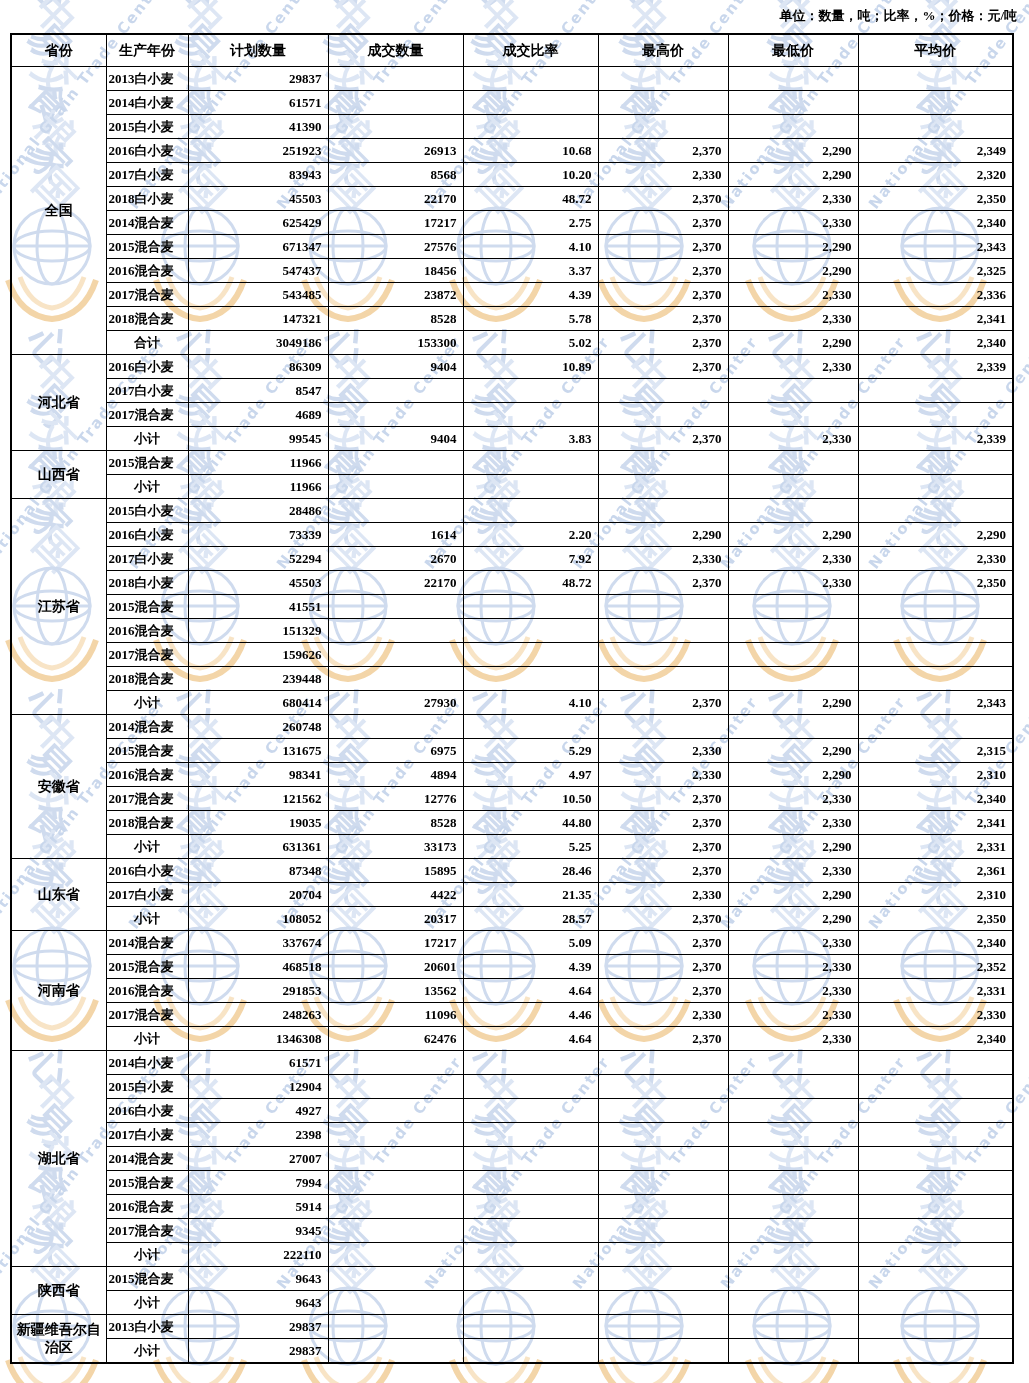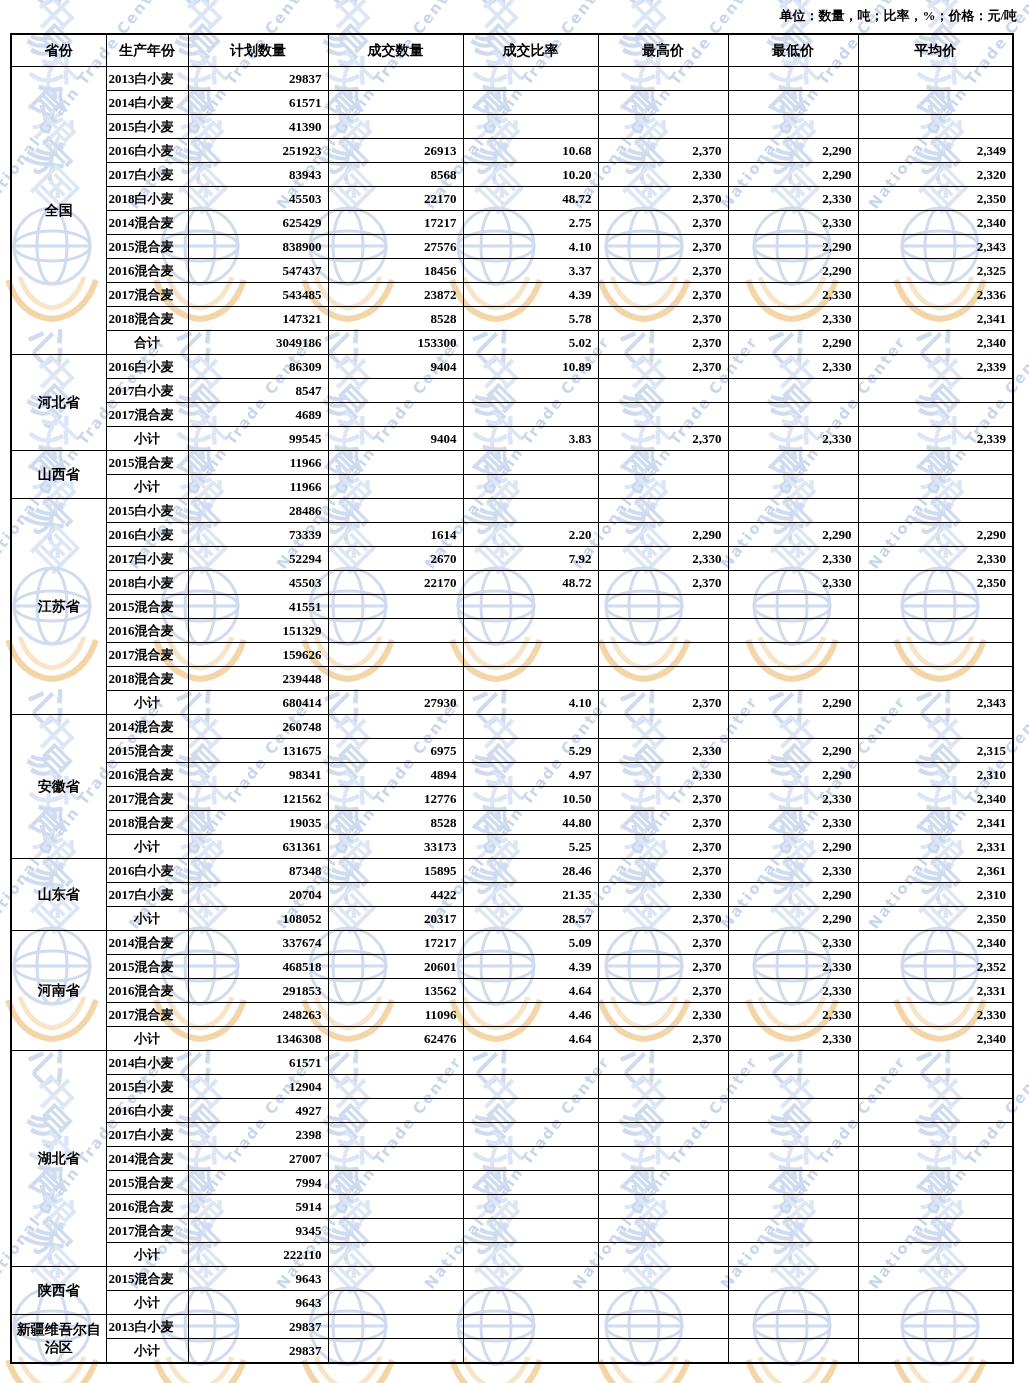--- a/index.html
+++ b/index.html
@@ -720,21 +720,21 @@
         <td class="year-cell">2014混合麦</td>
         <td class="num-cell">625429</td>
         <td class="num-cell">17217</td>
         <td class="num-cell">2.75</td>
         <td class="num-cell">2,370</td>
         <td class="num-cell">2,330</td>
         <td class="num-cell">2,340</td>
       </tr>
       <tr>
         <td class="year-cell">2015混合麦</td>
-        <td class="num-cell">838900</td>
+        <td class="num-cell">671347</td>
         <td class="num-cell">27576</td>
         <td class="num-cell">4.10</td>
         <td class="num-cell">2,370</td>
         <td class="num-cell">2,290</td>
         <td class="num-cell">2,343</td>
       </tr>
       <tr>
         <td class="year-cell">2016混合麦</td>
         <td class="num-cell">547437</td>
         <td class="num-cell">18456</td>

